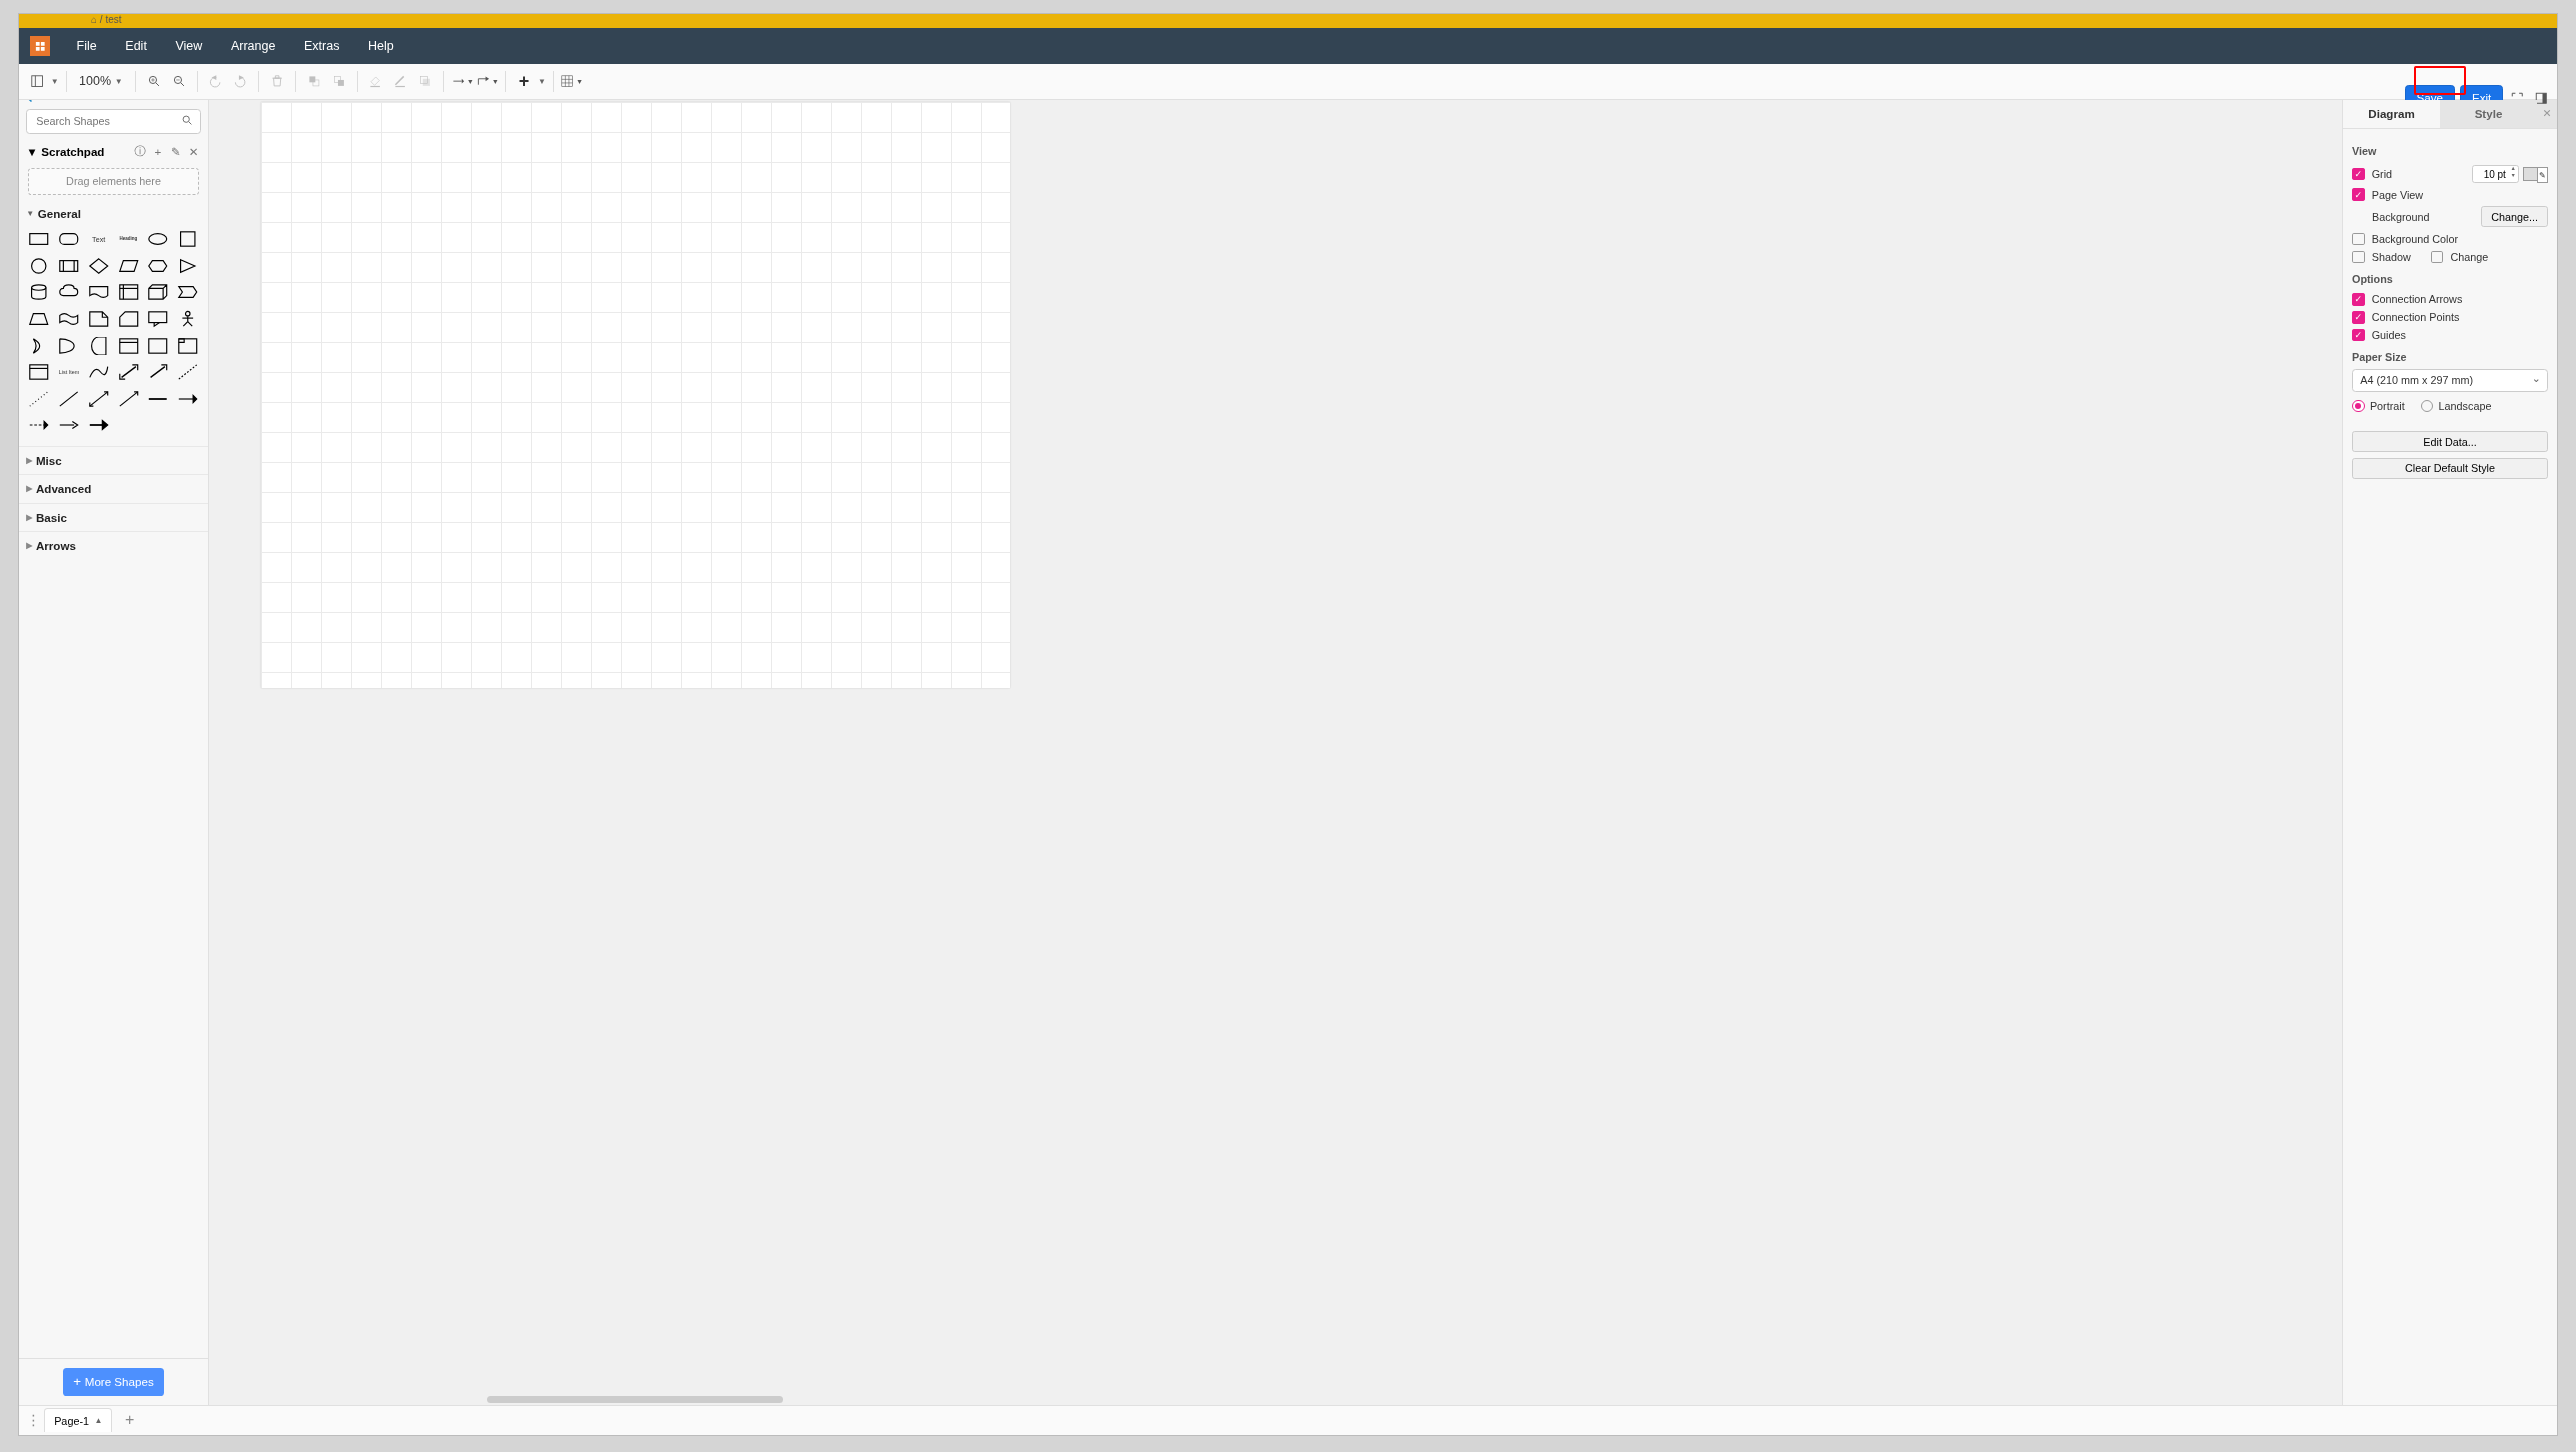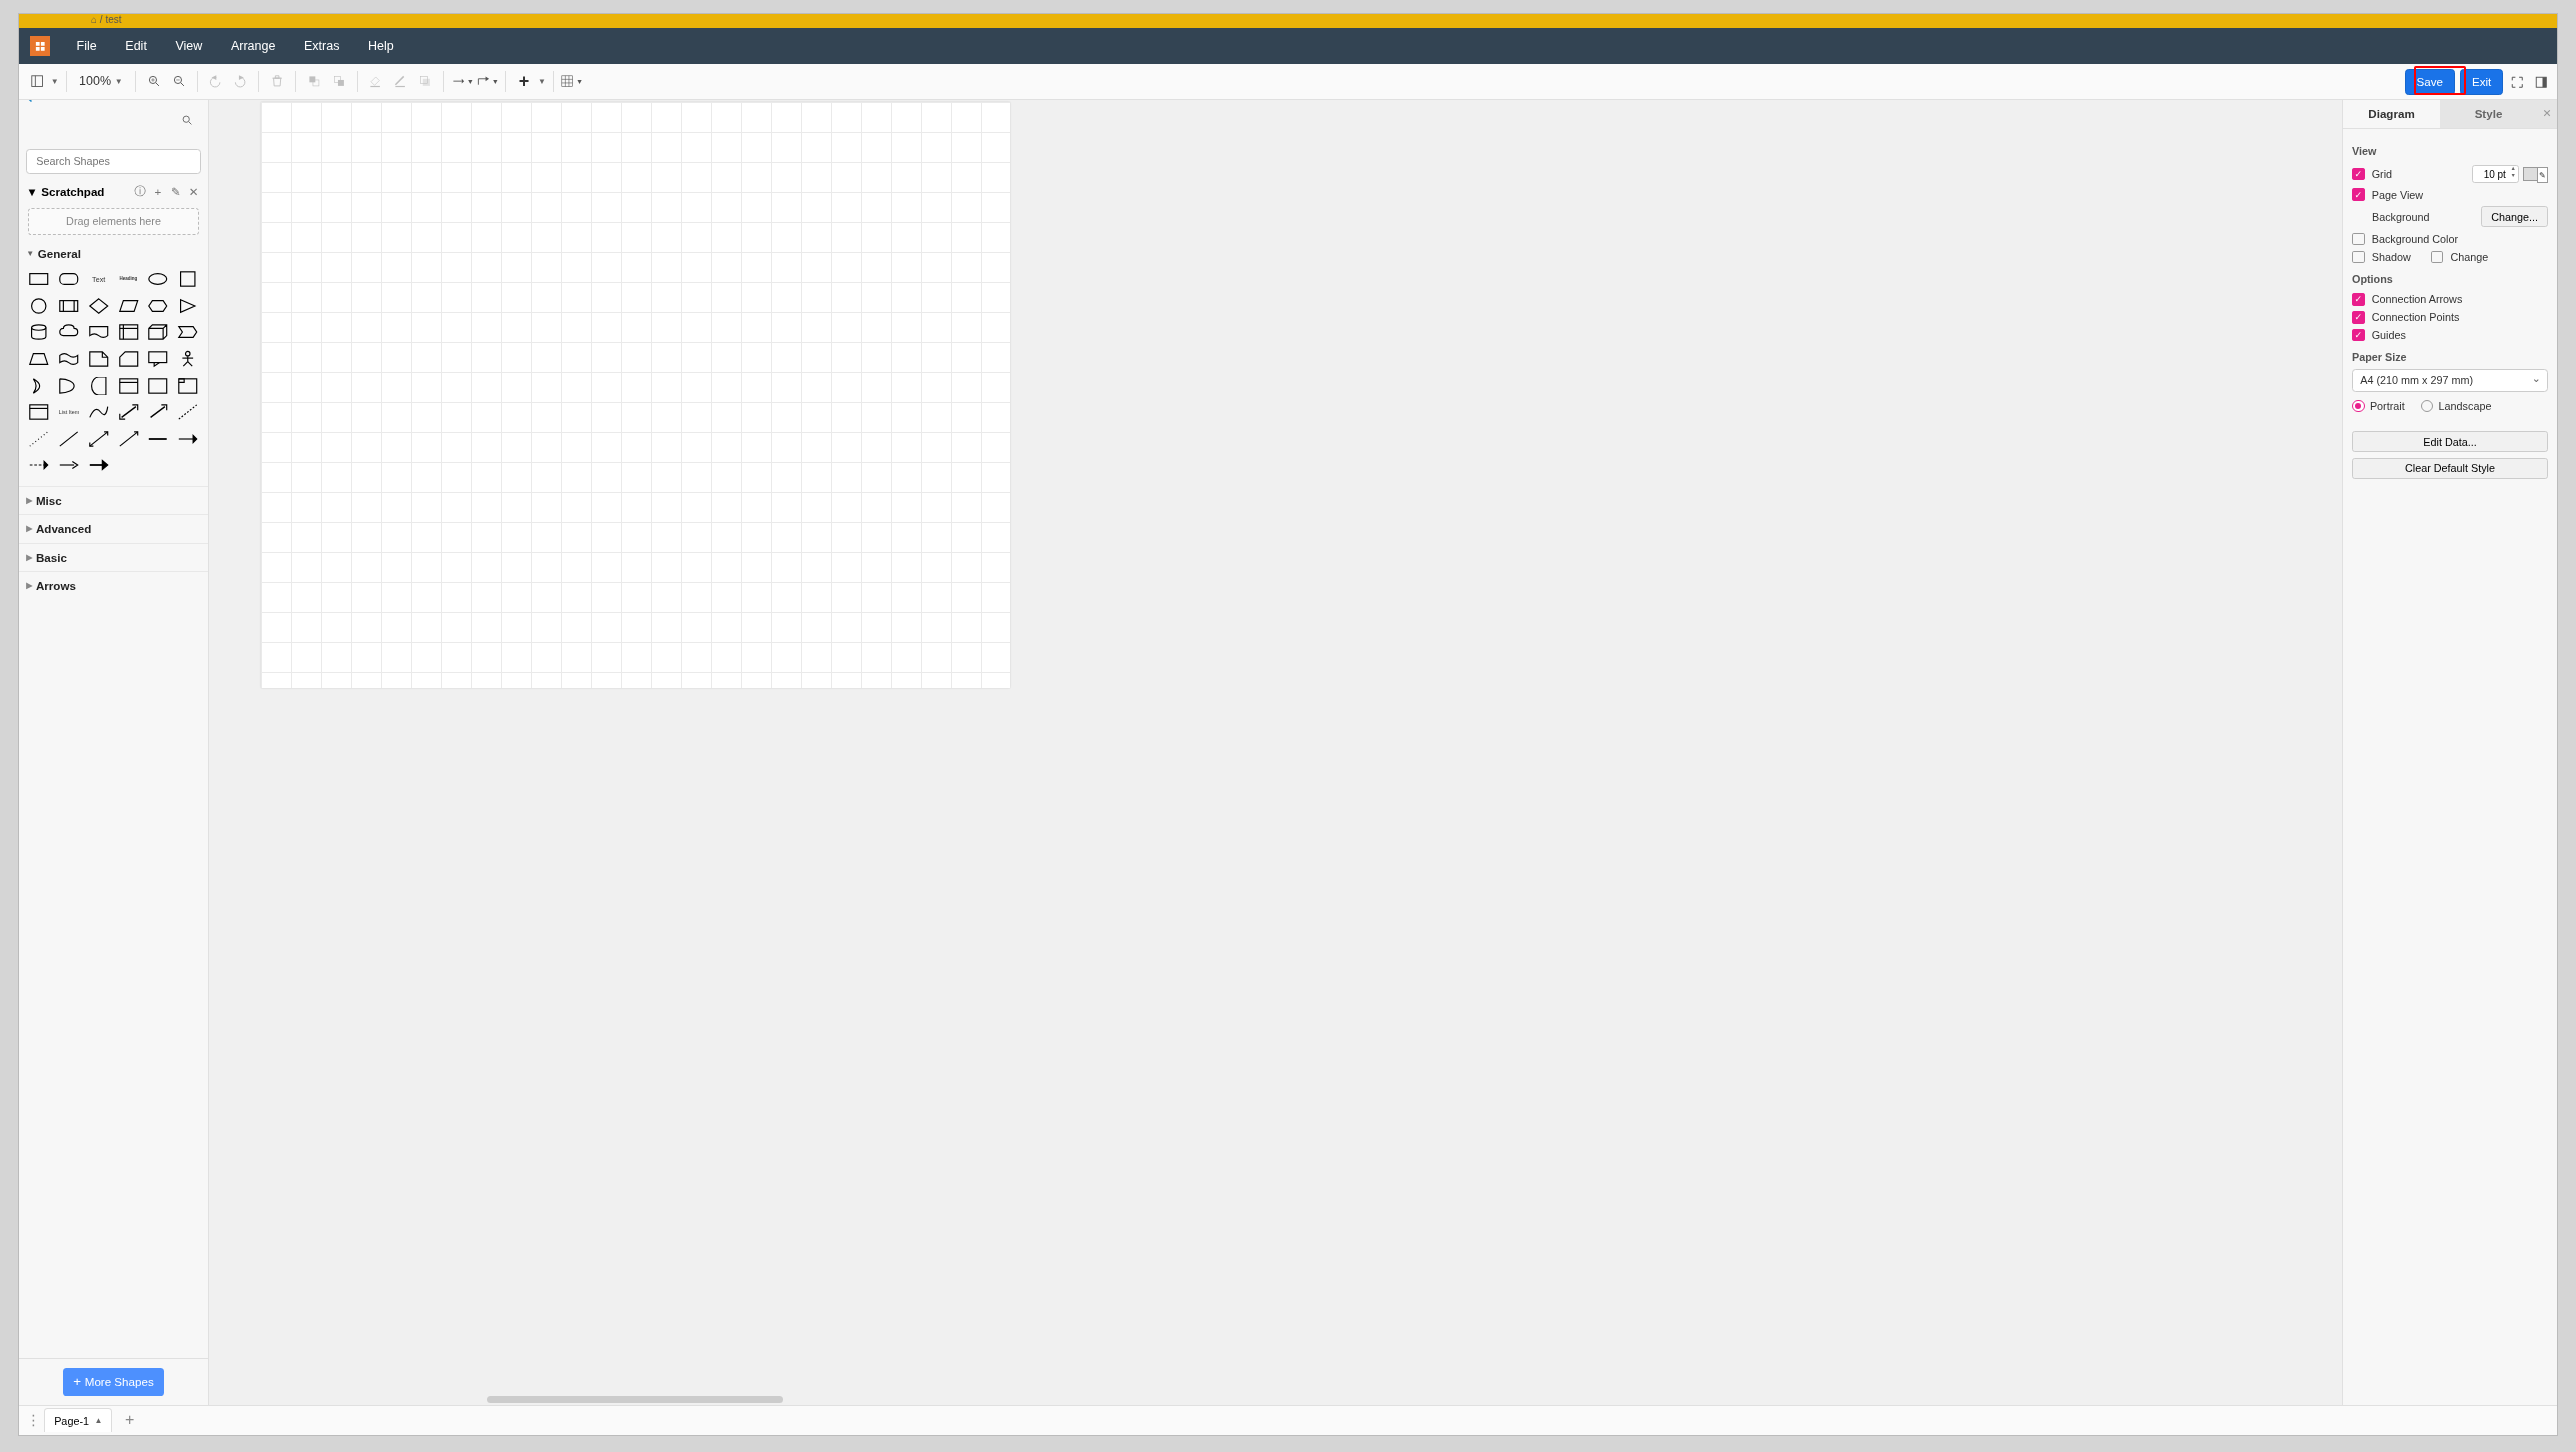--- a/index.html
+++ b/index.html
@@ -12,29 +12,29 @@
 .menubar .menu-item { padding: 0 14.3px; height: 28px; display: flex; align-items: center; cursor: pointer; font-size: 12.5px; }
 
 .toolbar { height: 36px; background: #fafafa; border-bottom: 0.9px solid #e0e0e0; display: flex; align-items: center; padding: 0 5.4px; font-size: 11.6px; color: #333; position: relative; }
 .tb-group { display: flex; align-items: center; height: 100%; }
 .tb-sep { width: 0.9px; height: 21.5px; background: #ddd; margin: 0 5.4px; }
 .tb-btn { width: 25px; height: 25px; display: flex; align-items: center; justify-content: center; cursor: pointer; border-radius: 2.7px; color: #555; }
 .tb-btn.disabled { opacity: 0.35; }
 .tb-btn svg { width: 14.3px; height: 14.3px; }
 .zoom { padding: 0 7.2px; display: flex; align-items: center; gap: 3.6px; font-size: 12.5px; }
 .zoom .caret { font-size: 8px; color: #666; }
-.toolbar-right { position: absolute; right: 7.2px; top: 0; height: 36px; display: flex; align-items: center; gap: 5.4px; }
+.toolbar-right { position: absolute; right: 7.2px; top: 16px; height: 36px; display: flex; align-items: center; gap: 5.4px; }
 .btn-primary { background: #1a73e8; color: #fff; border: 0.9px solid #1766cc; border-radius: 3.6px; padding: 5.4px 10.8px; font-size: 11.6px; cursor: pointer; }
 .annot-box { position: absolute; right: 91px; top: 2.7px; width: 52px; height: 29px; border: 2.7px solid #ff0000; border-radius: 1.8px; pointer-events: none; }
 .toolbar-right .iconbtn { width: 18px; height: 18px; cursor: pointer; color:#555; display:flex;align-items:center;justify-content:center;}
 
 .main { flex: 1; display: flex; min-height: 0; }
 .left-pane { width: 190px; background: #f7f7f7; border-right: 0.9px solid #e0e0e0; display: flex; flex-direction: column; }
 .search-wrap { padding: 9px 7.2px 7.2px; }
-.search-wrap .search { width: 100%; height: 25px; border: 0.9px solid #ccc; border-radius: 3.6px; padding: 0 25px 0 9px; font-size: 10.8px; background:#fff;margin-top:40px; }
+.search-wrap .search { width: 100%; height: 25px; border: 0.9px solid #ccc; border-radius: 3.6px; padding: 0 25px 0 9px; font-size: 10.8px; background:#fff; }
 .search-rel { position: relative; }
 .search-rel .srch-icon { position: absolute; right: 7.2px; top: 5.4px; color:#666; }
 .section-hdr { display: flex; align-items: center; gap: 3.6px; padding: 3.6px 7.2px; font-weight: 600; font-size: 11.6px; color: #222; cursor: pointer; }
 .section-hdr .tri { font-size: 8px; color: #666; }
 .scratch-hdr { display: flex; align-items: center; padding: 3.6px 7.2px; gap: 3.6px; }
 .scratch-hdr .title { font-weight: 600; font-size: 11.6px; flex:1; }
 .scratch-hdr .sm-ico { width:14.3px; height:14.3px; color:#777; cursor:pointer; display:flex;align-items:center;justify-content:center; font-size:11.6px;}
 .drop-zone { margin: 5.4px 9px 9px; border: 1.3px dashed #bbb; border-radius: 3.6px; height: 27px; display:flex; align-items:center; justify-content:center; color:#888; font-size:10.8px; background:#fafafa; }
 .shape-grid { display: grid; grid-template-columns: repeat(6, 1fr); gap: 3.6px; padding: 3.6px 7.2px 9px; }
 .shape-cell { height: 23px; display:flex; align-items:center; justify-content:center; cursor: pointer; }

